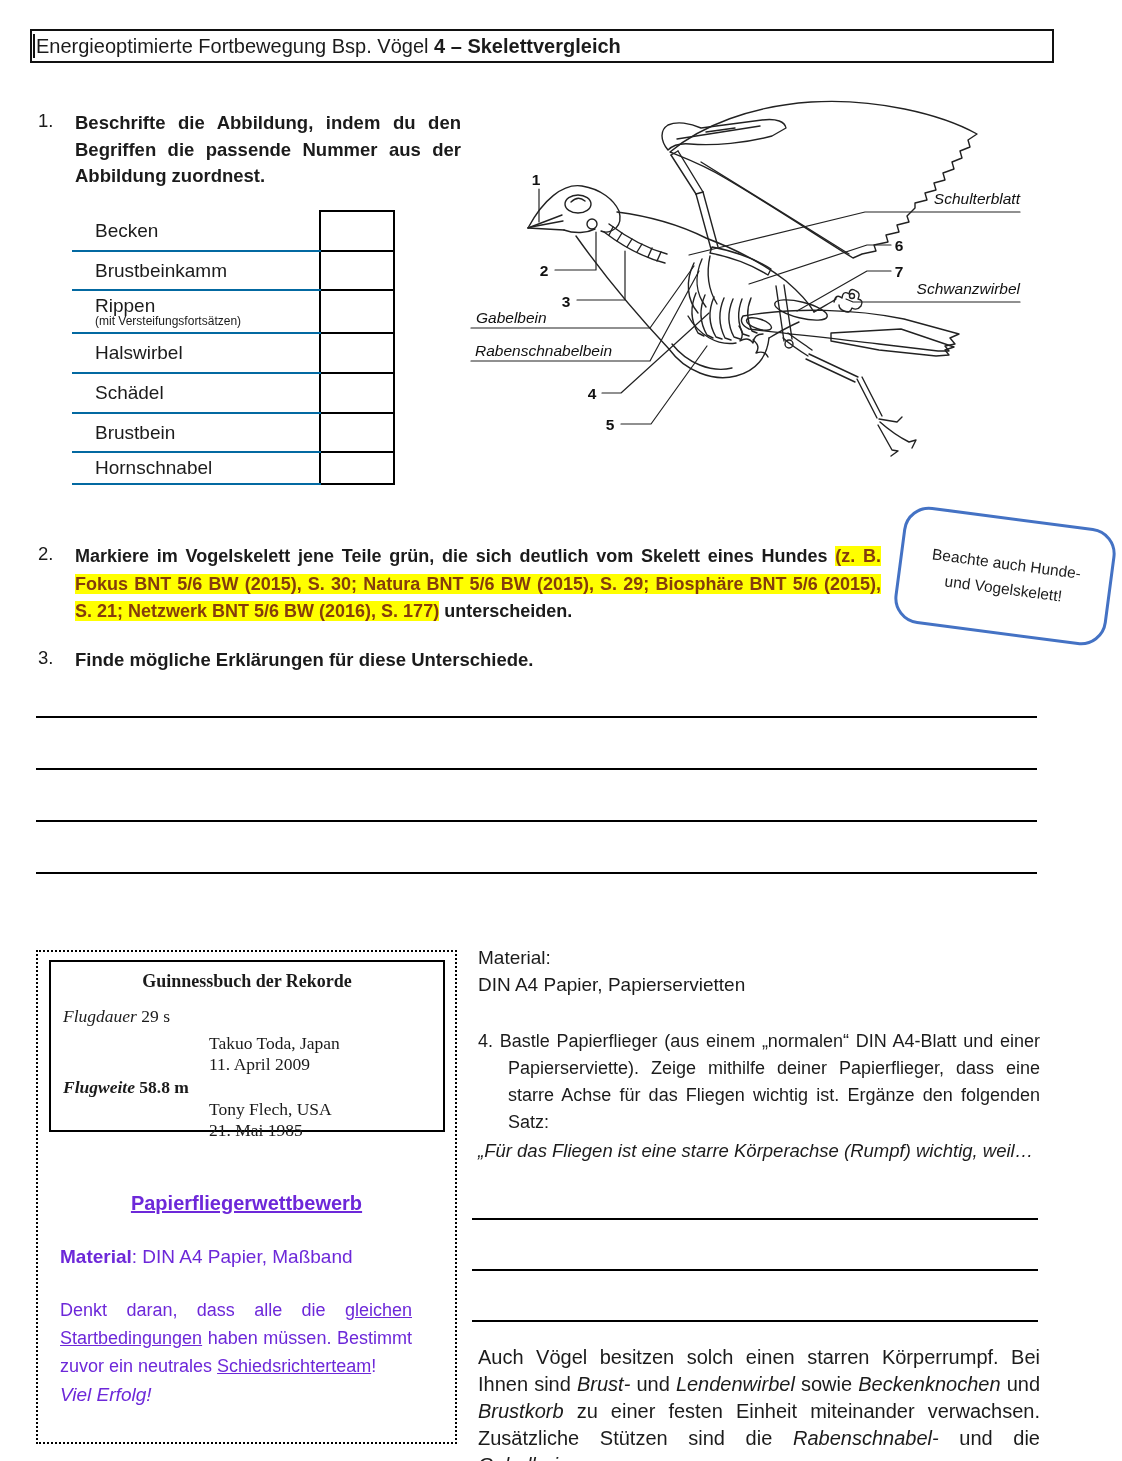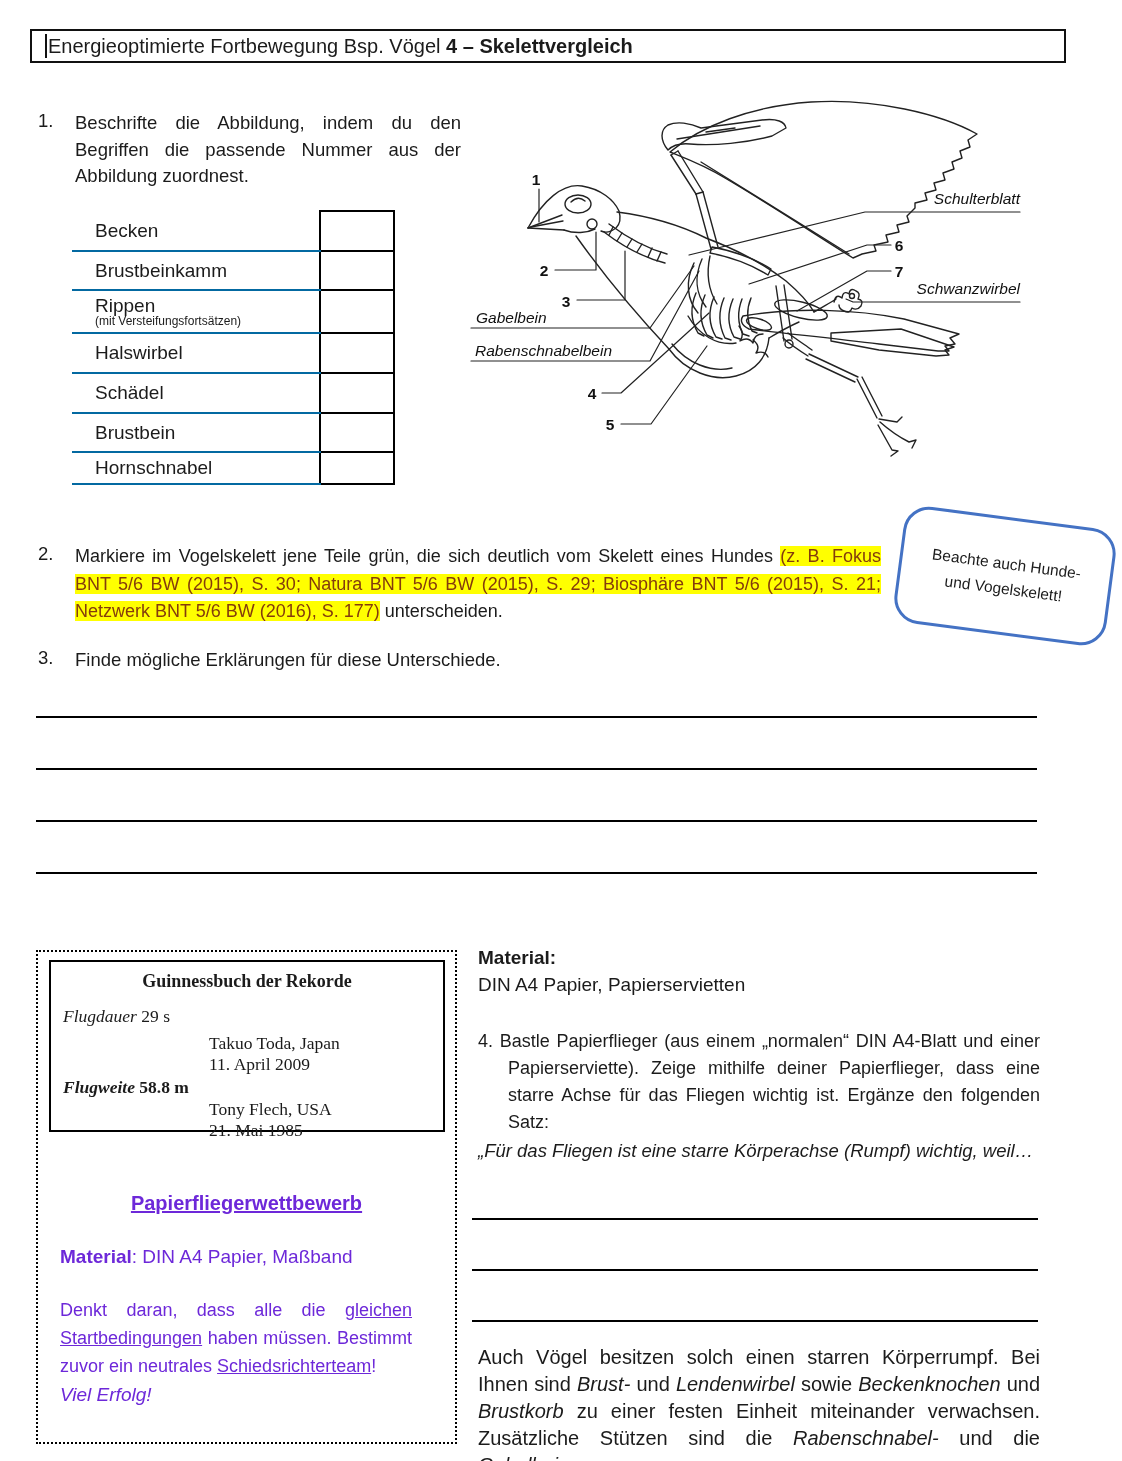--- a/index.html
+++ b/index.html
@@ -6,25 +6,25 @@
   .page{position:relative;width:1122px;height:1461px;background:#ffffff;
         font-family:"Liberation Sans",sans-serif;color:#1b1b1b;overflow:hidden;margin:0 auto;}
   .abs{position:absolute;}
   
   [data-s="bold"]{font-weight:bold;}
   [data-s="italic"]{font-style:italic;}
   [data-s="underline"]{text-decoration:underline;}
   [data-s="highlight"]{background:#ffff00;color:#843C0C;}
   
   .title-box{left:30px;top:29px;width:1019px;height:30px;border:2px solid #111;
-             font-size:20px;line-height:30px;padding-left:13px;white-space:nowrap;}
+             font-size:20px;line-height:30px;padding-left:1px;white-space:nowrap;}
   .cursor{display:inline-block;width:2px;height:24px;background:#111;vertical-align:-5px;margin-right:1px;}
   
   .task-num{font-size:18.5px;}
-  .task-text{font-size:18.5px;line-height:26.5px;text-align:justify;}
+  .task-text{font-size:18.5px;line-height:26.5px;text-align:justify;font-weight:bold;}
   
   .label-table{border-collapse:collapse;}
   .label-table td{padding:0;}
   .label-table td.lbl{width:224px;border-bottom:2px solid #0369a1;font-size:19px;padding-left:23px;vertical-align:middle;}
   .label-table td.box{width:72px;border:2px solid #000;}
   .sub-label{display:block;font-size:12px;line-height:13px;margin-top:-2px;}
   
   .diagram{left:463px;top:88px;}
   .diagram path,.diagram ellipse,.diagram circle,.diagram line{fill:none;stroke:#222;stroke-width:1.4;stroke-linecap:round;stroke-linejoin:round;}
   .diagram .num{font:bold 15.5px "Liberation Sans",sans-serif;fill:#111;stroke:none;text-anchor:middle;}
@@ -40,21 +40,21 @@
   .dotted-box{left:36px;top:950px;width:417px;height:490px;border:2.5px dotted #000;}
   .inner-box{left:11px;top:8px;width:392px;height:168px;border:2px solid #000;
              font-family:"Liberation Serif",serif;font-size:17.5px;}
   .rec-title{left:0;top:9px;width:100%;text-align:center;font-weight:bold;font-size:18px;}
   .blue{color:#6d28d9;}
   .comp-heading{left:0;top:240px;width:100%;text-align:center;font-weight:bold;font-size:20px;text-decoration:underline;}
   .comp-material{left:22px;top:294px;font-size:19px;}
   .comp-note{left:22px;top:344px;width:352px;font-size:18px;line-height:28px;text-align:justify;}
   .comp-closing{left:22px;top:432px;font-size:19px;font-style:italic;}
   
-  .mat-label{left:478px;top:947px;font-weight:bold;font-size:19px;}
+  .mat-label{left:478px;top:947px;font-weight:normal;font-size:19px;}
   .mat-value{left:478px;top:974px;font-size:19px;}
   .task4{left:478px;top:1028px;width:562px;font-size:18px;line-height:27px;text-align:justify;
          padding-left:30px;text-indent:-30px;box-sizing:border-box;}
   .quote{left:478px;top:1140px;width:580px;font-size:18.5px;font-style:italic;}
   .closing-par{left:478px;top:1344px;width:562px;font-size:20px;line-height:27px;text-align:justify;}
 </style>
 </head>
 <body>
 
 <div class="page">

